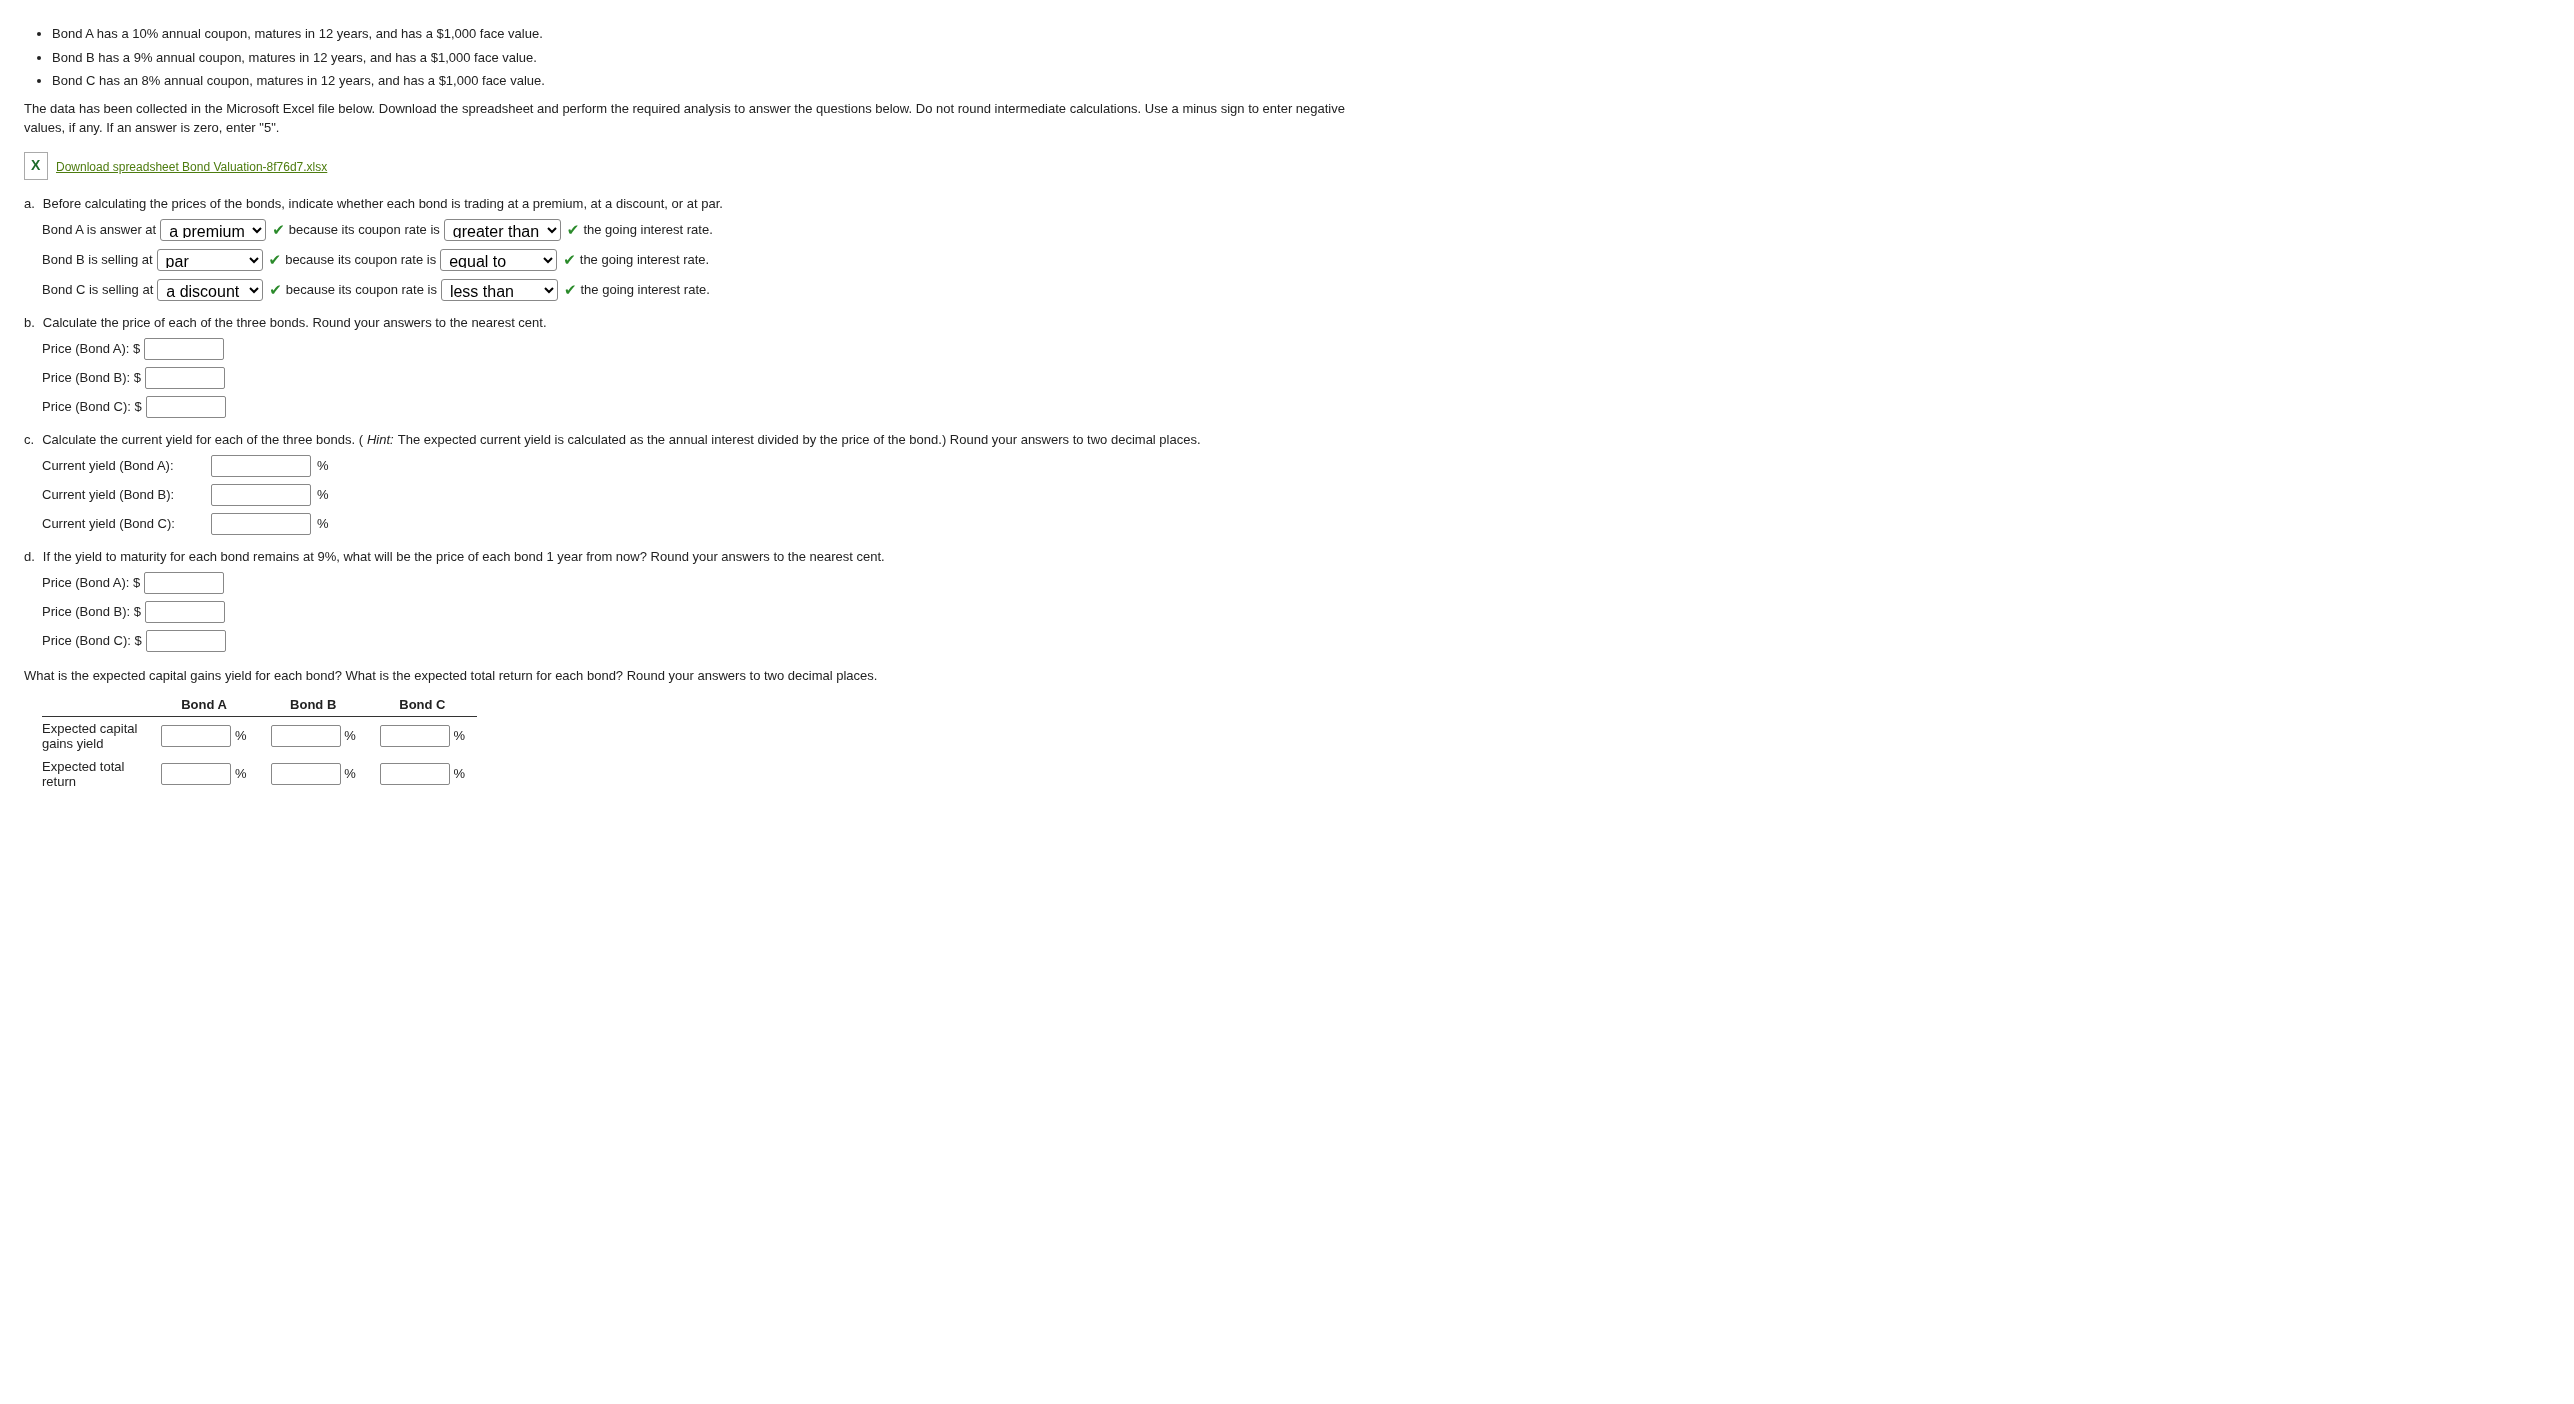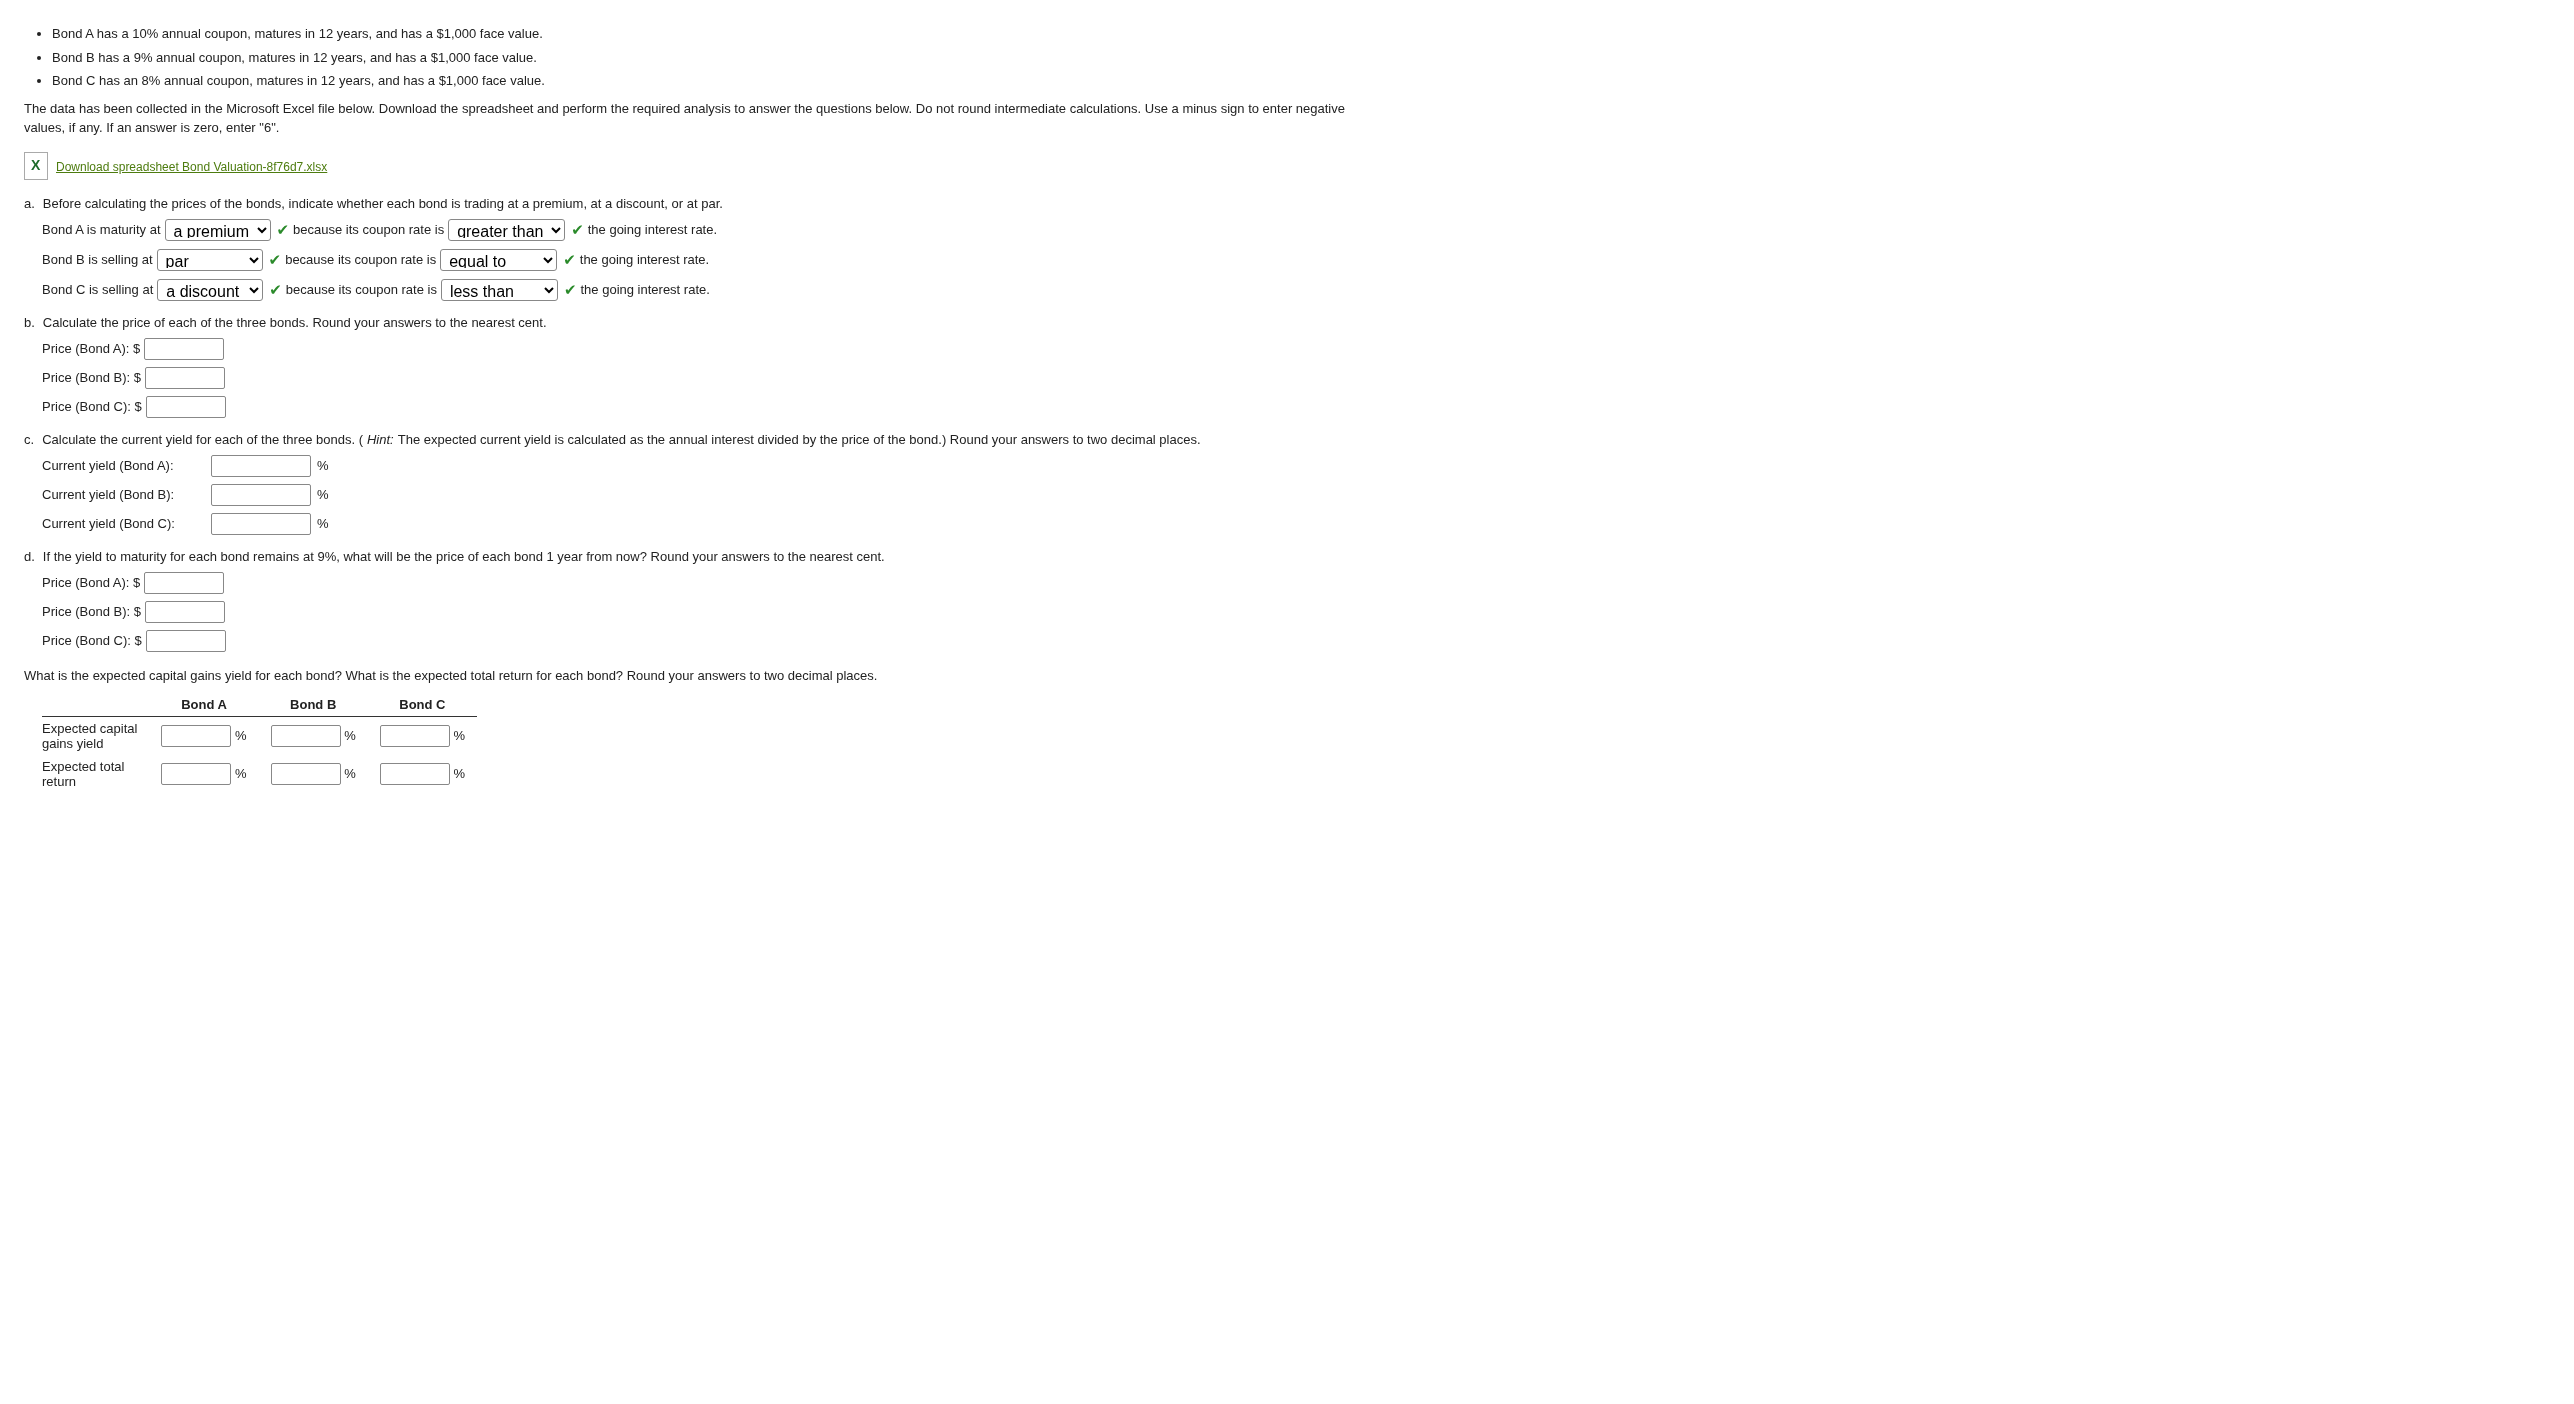--- a/index.html
+++ b/index.html
@@ -99,37 +99,37 @@
   </style>
 </head>
 <body>
 
 <div class="section">
   <ul>
     <li>Bond A has a 10% annual coupon, matures in 12 years, and has a $1,000 face value.</li>
     <li>Bond B has a 9% annual coupon, matures in 12 years, and has a $1,000 face value.</li>
     <li>Bond C has an 8% annual coupon, matures in 12 years, and has a $1,000 face value.</li>
   </ul>
-  <p style="margin-top:8px;">The data has been collected in the Microsoft Excel file below. Download the spreadsheet and perform the required analysis to answer the questions below. Do not round intermediate calculations. Use a minus sign to enter negative values, if any. If an answer is zero, enter "6".</p>
+  <p style="margin-top:8px;">The data has been collected in the Microsoft Excel file below. Download the spreadsheet and perform the required analysis to answer the questions below. Do not round intermediate calculations. Use a minus sign to enter negative values, if any. If an answer is zero, enter "5".</p>
 </div>
 
 <div class="section" style="display:flex;align-items:center;gap:6px;margin-bottom:14px;">
   <span class="excel-icon"></span>
   <a class="download-link">Download spreadsheet Bond Valuation-8f76d7.xlsx</a>
 </div>
 
 <div class="section">
   <div class="row">
     <span class="part-label">a.</span>
     <span>Before calculating the prices of the bonds, indicate whether each bond is trading at a premium, at a discount, or at par.</span>
   </div>
   <div class="sub-section">
 
     <div class="row">
-      <span>Bond A is maturity at</span>
+      <span>Bond A is answer at</span>
       <select>
         <option>a premium</option>
         <option>a discount</option>
         <option>par</option>
       </select>
       <span class="check-icon">✔</span>
       <span>because its coupon rate is</span>
       <select>
         <option>greater than</option>
         <option>less than</option>

